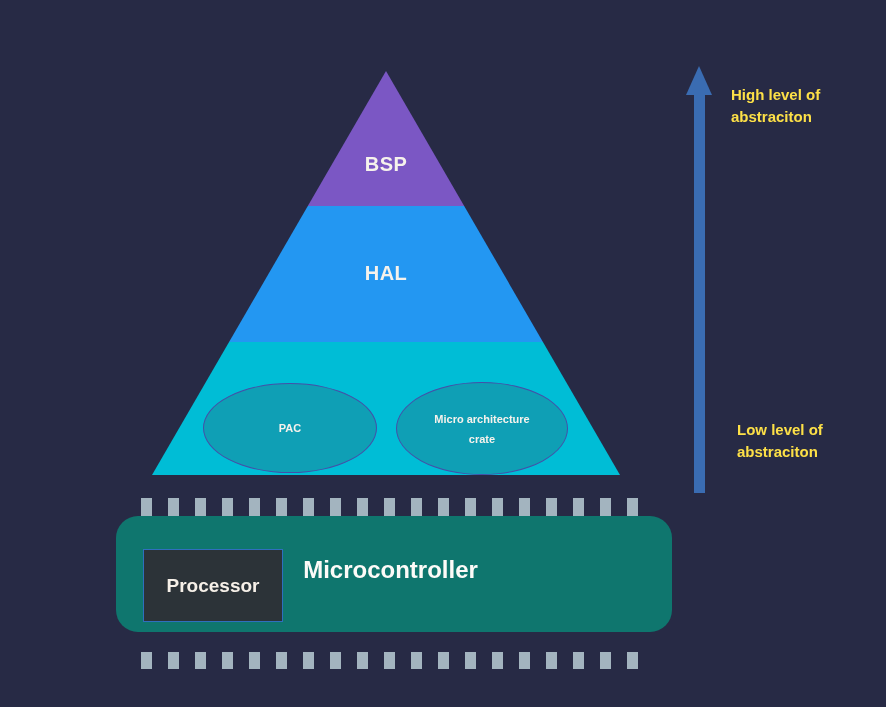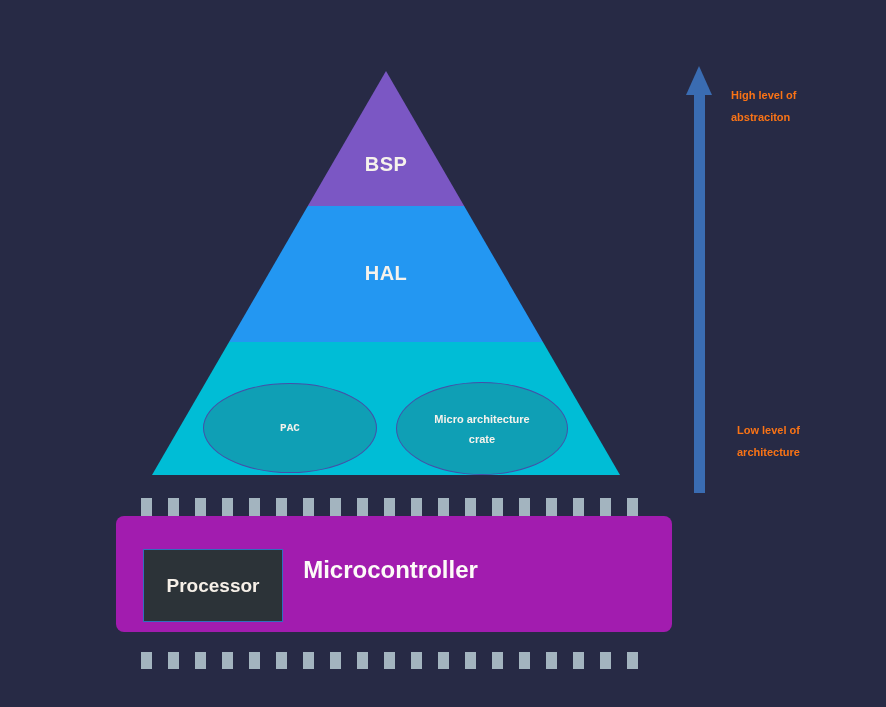--- a/index.html
+++ b/index.html
@@ -43,21 +43,21 @@
     border-radius: 50%;
     display: flex;
     align-items: center;
     justify-content: center;
     text-align: center;
     font-weight: bold;
     font-size: 11px;
     line-height: 20px;
     color: #f6f2ec;
   }
-  .ellipse-pac   { left: 203px; top: 383px; width: 174px; height: 90px; font-family: Liberation Mono, monospace; }
+  .ellipse-pac   { left: 203px; top: 383px; width: 174px; height: 90px; }
   .ellipse-micro { left: 396px; top: 382px; width: 172px; height: 93px; }
   .ellipse-micro .ellipse-label { width: 120px; }
   
   .arrow-shaft {
     position: absolute;
     left: 694px; top: 93px;
     width: 11px; height: 400px;
     background: #3a6cb2;
   }
   .arrow-head {
@@ -65,33 +65,33 @@
     left: 686px; top: 66px;
     width: 0; height: 0;
     border-left: 13px solid transparent;
     border-right: 13px solid transparent;
     border-bottom: 29px solid #3a6cb2;
   }
   .axis-label {
     position: absolute;
     width: 125px;
     font-weight: bold;
-    font-size: 11px;
+    font-size: 15px;
     line-height: 22px;
-    color: #f97316;
+    color: #fde047;
   }
   .axis-label-high { left: 731px; top: 84px; }
   .axis-label-low  { left: 737px; top: 419px; }
   
   .chip-body {
     position: absolute;
     left: 116px; top: 516px;
     width: 556px; height: 116px;
-    background: #a21caf;
-    border-radius: 8px;
+    background: #0f766e;
+    border-radius: 22px;
   }
   .pin-row {
     position: absolute;
     left: 141px;
     width: 497px;
     display: flex;
     justify-content: space-between;
   }
   .pin-row-top    { top: 498px; height: 18px; }
   .pin-row-bottom { top: 652px; height: 17px; }
@@ -139,21 +139,21 @@
   <div class="crate-ellipse ellipse-pac">
     <div class="ellipse-label">PAC</div>
   </div>
   <div class="crate-ellipse ellipse-micro">
     <div class="ellipse-label">Micro architecture crate</div>
   </div>
 
   <div class="arrow-head"></div>
   <div class="arrow-shaft"></div>
   <div class="axis-label axis-label-high">High level of abstraciton</div>
-  <div class="axis-label axis-label-low">Low level of architecture</div>
+  <div class="axis-label axis-label-low">Low level of abstraciton</div>
 
   <div class="pin-row pin-row-top">
       <div class="pin"></div>
       <div class="pin"></div>
       <div class="pin"></div>
       <div class="pin"></div>
       <div class="pin"></div>
       <div class="pin"></div>
       <div class="pin"></div>
       <div class="pin"></div>

